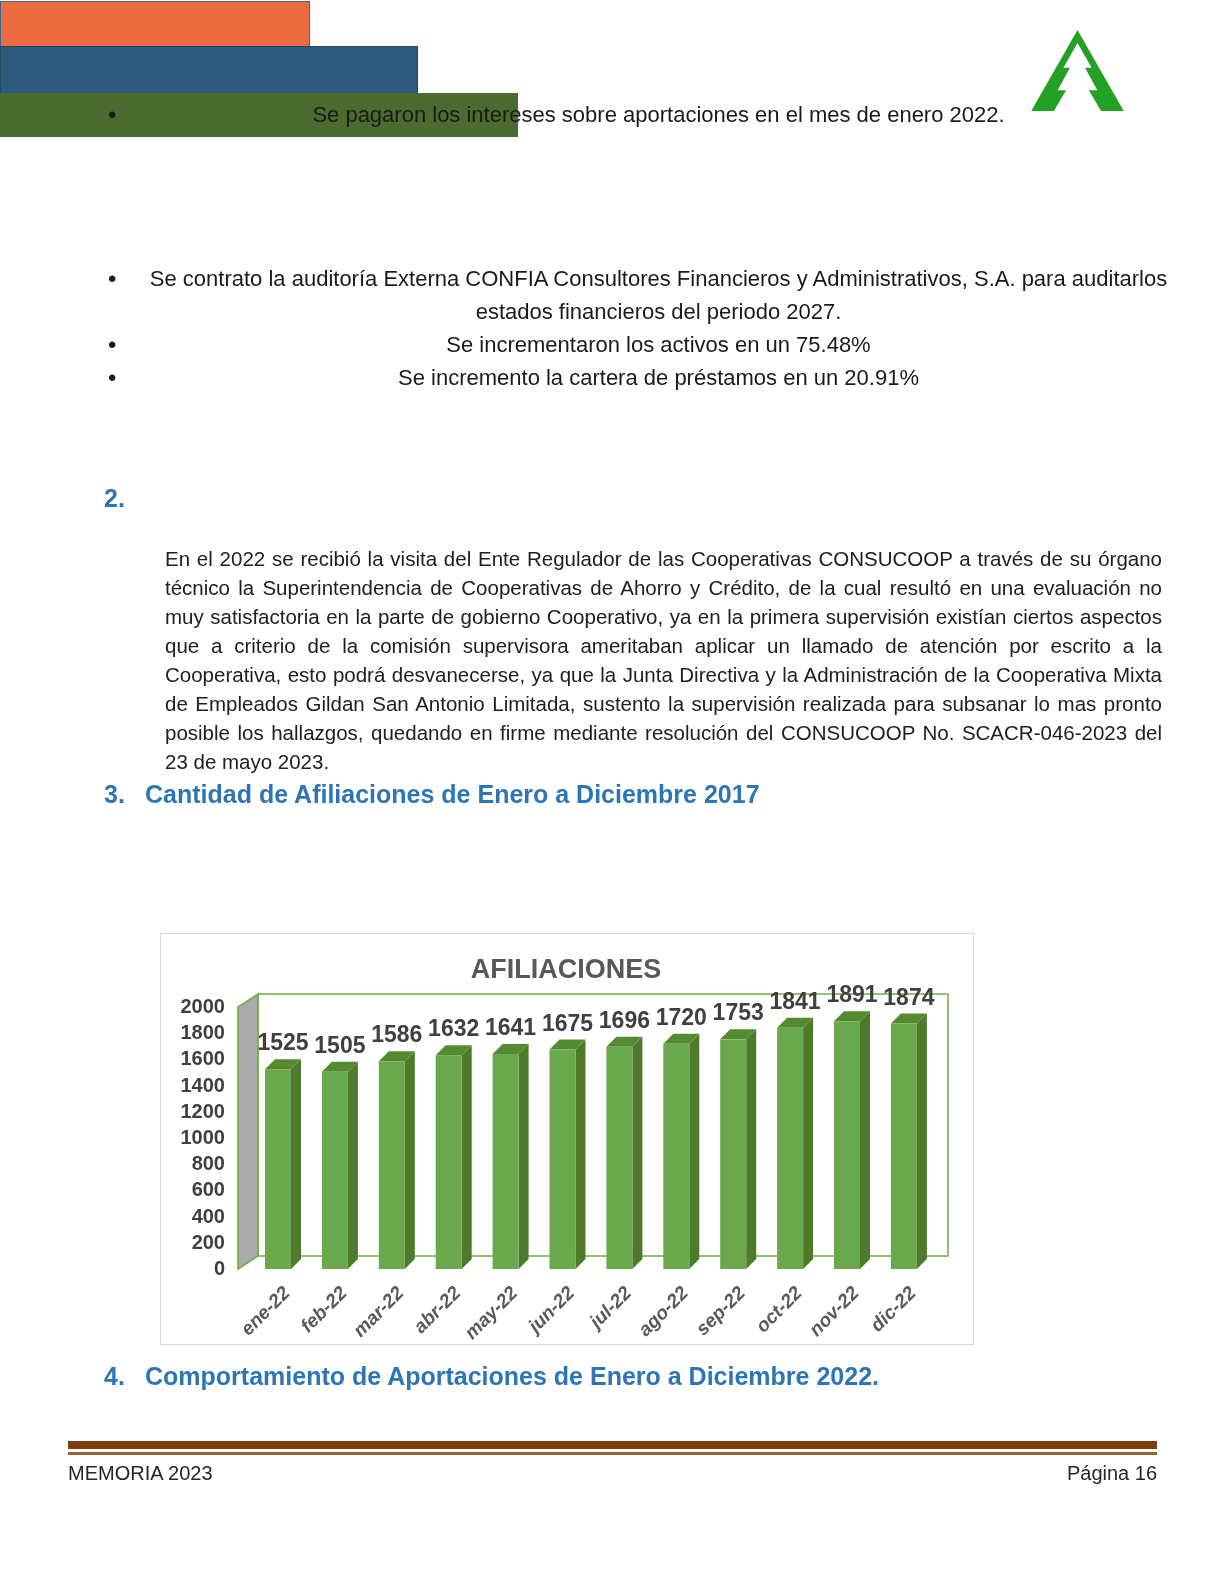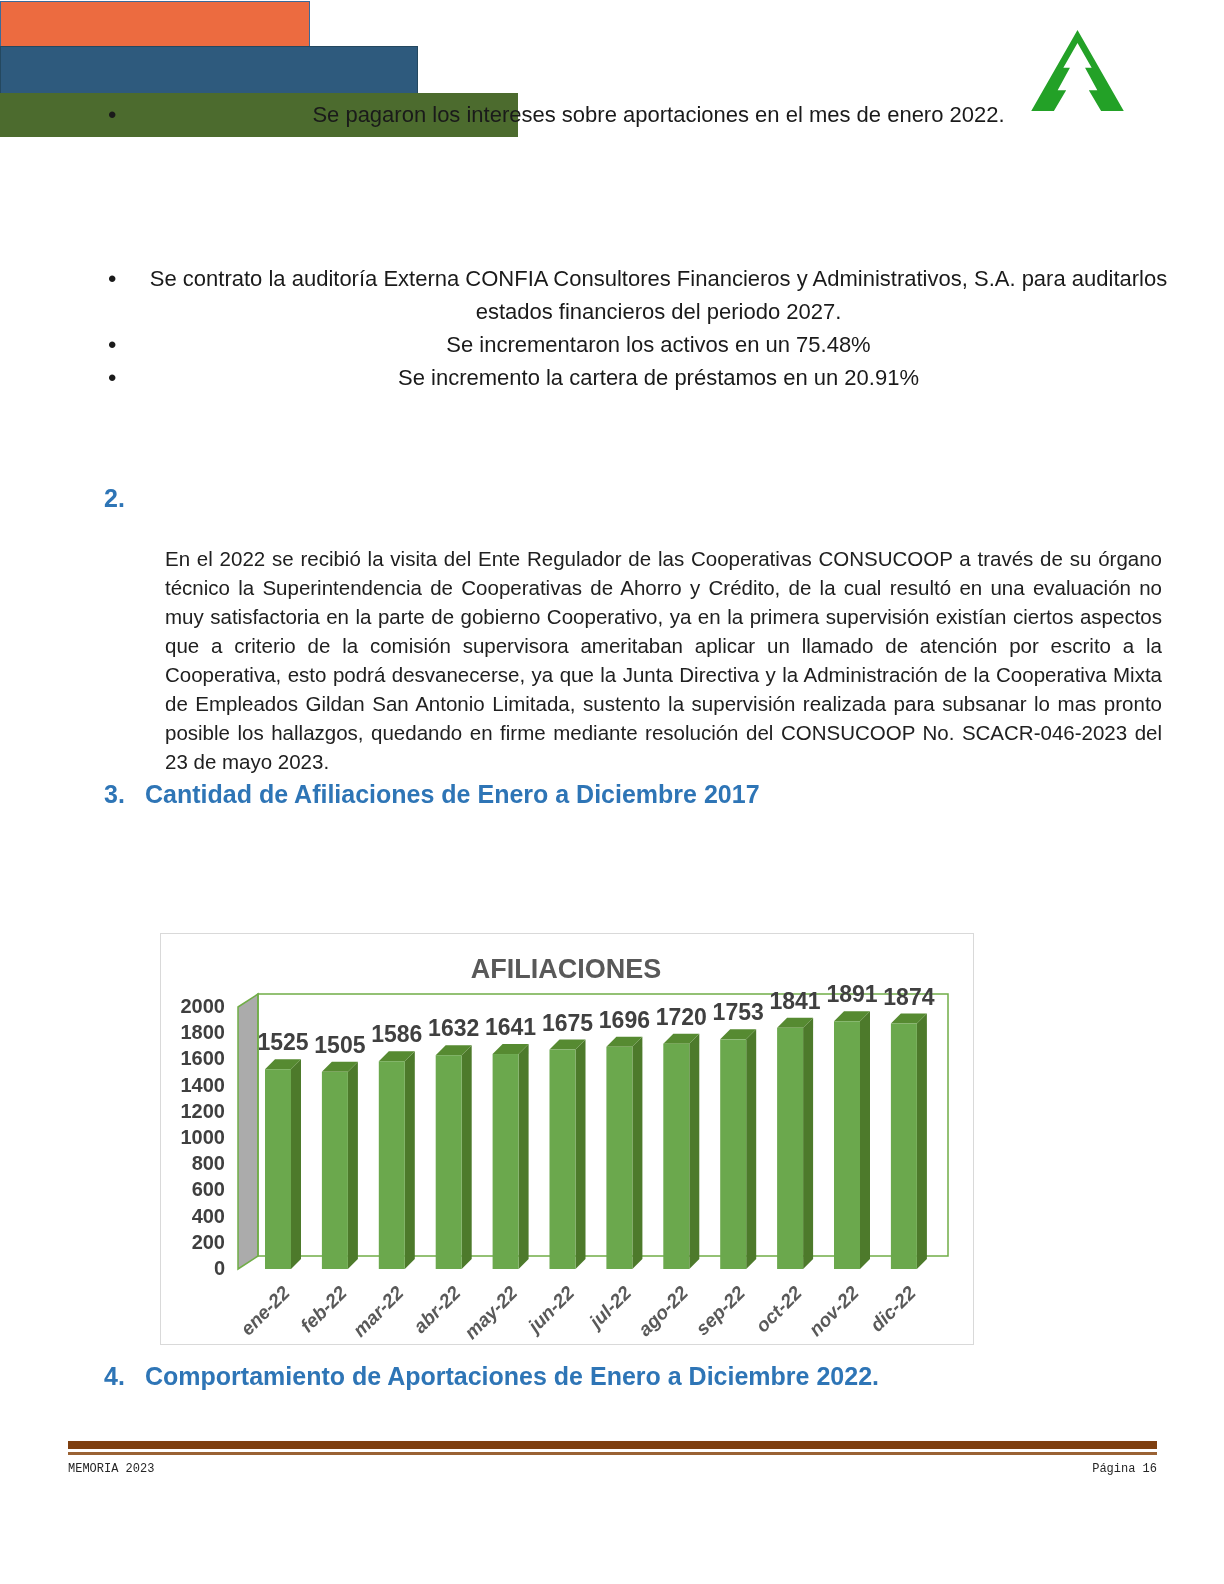--- a/index.html
+++ b/index.html
@@ -31,21 +31,21 @@
   .para-3{top:812px;width:965px;font-size:22px;line-height:39px;}
   
   .chart-box{position:absolute;left:160px;top:933px;width:812px;height:410px;
              border:1px solid #D9D9D9;background:#fff;z-index:3;}
   .chart-box svg{display:block;}
   svg text{font-family:"Liberation Sans",sans-serif;}
   
   .footer-line{position:absolute;left:68px;top:1441px;width:1089px;height:3px;
                border-top:8px solid #7E3F10;border-bottom:3px solid #9A6234;z-index:3;}
   .footer-row{position:absolute;left:68px;top:1462px;width:1089px;display:flex;
-              justify-content:space-between;font-size:12px;color:#262626;z-index:3;font-family:Liberation Mono, monospace;}
+              justify-content:space-between;font-size:20px;color:#262626;z-index:3;}
 </style>
 </head>
 <body>
 
 <div class="page">
 
   <div class="deco deco-orange" style="background: rgb(236, 107, 64);"></div>
   <div class="deco deco-blue" style="background: rgb(46, 90, 125);"></div>
   <div class="deco deco-green" style="background: rgb(76, 107, 46);"></div>
 

